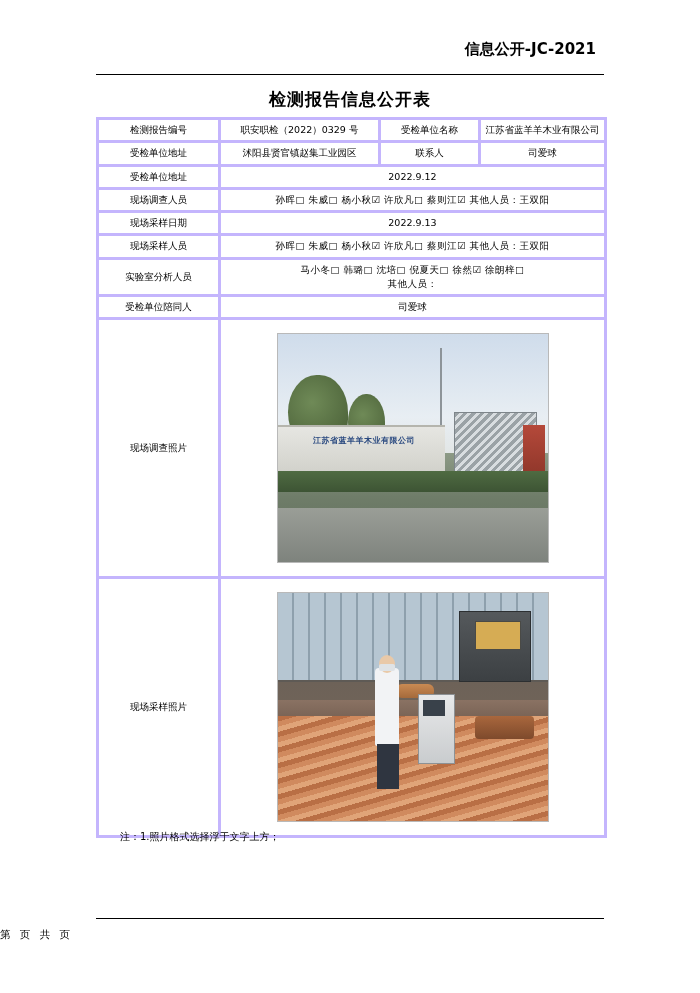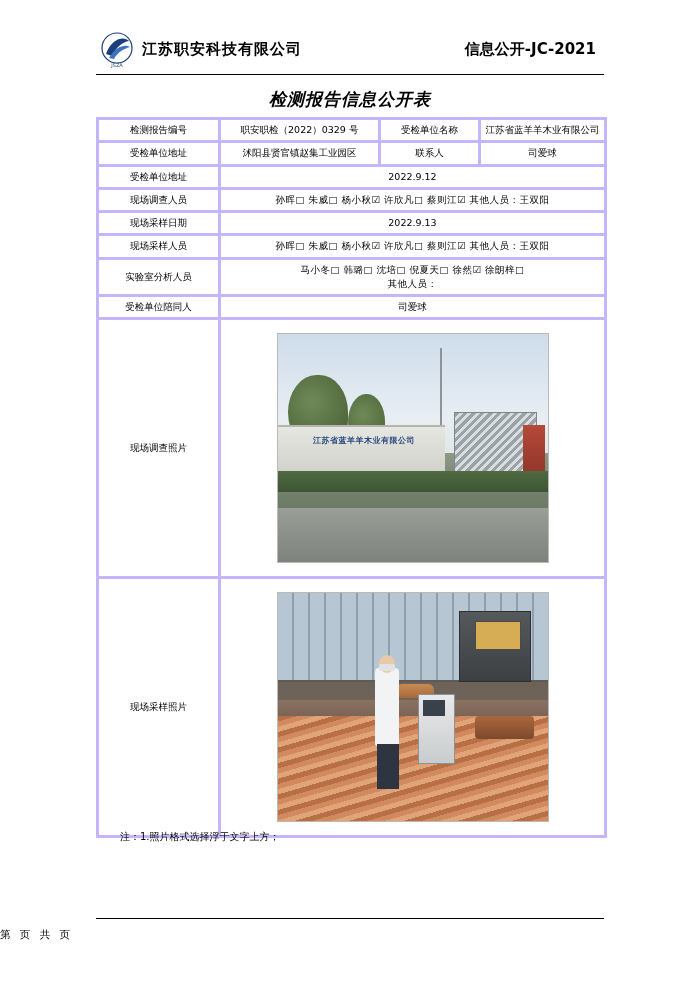--- a/index.html
+++ b/index.html
@@ -64,21 +64,20 @@
   .doc-title {
     position: absolute;
     left: 0;
     right: 0;
     top: 88px;
     text-align: center;
     font-size: 17px;
     font-weight: bold;
     letter-spacing: 1px;
     font-family: "DejaVu Sans", "Liberation Sans", sans-serif;
-    font-style: italic;
   }
   
   .tbl {
     position: absolute;
     left: 96px;
     top: 117px;
     width: 508px;
     border-collapse: collapse;
     table-layout: fixed;
     font-size: 9.5px;
@@ -251,31 +250,20 @@
     letter-spacing: 3px;
     font-family: "DejaVu Sans", "Liberation Sans", sans-serif;
   }
 </style>
 </head>
 <body>
 
 <div class="page">
 
   <div class="header">
-    <div class="logo-wrap">
-      <span class="logo-mark">
-        <svg width="42" height="42" viewBox="0 0 42 42">
-          <circle cx="21" cy="20" r="15" fill="none" stroke="#1b3f7a" stroke-width="1.2"></circle>
-          <path d="M10 26 C16 10, 28 8, 33 13 C27 14, 20 19, 16 28 Z" fill="#1b3f7a"></path>
-          <path d="M13 30 C20 18, 29 16, 34 19 C27 21, 21 25, 18 31 Z" fill="#3e72bd"></path>
-          <text x="21" y="39" font-size="5" text-anchor="middle" fill="#1b3f7a" font-family="DejaVu Sans, sans-serif">JSZA</text>
-        </svg>
-      </span>
-      <span class="company-name">江苏职安科技有限公司</span>
-    </div>
     <div class="doc-code">信息公开-JC-2021</div>
   </div>
   <div class="header-rule"></div>
 
   <div class="doc-title">检测报告信息公开表</div>
 
   <table class="tbl">
     <colgroup>
       <col style="width:122px">
       <col style="width:160px">

